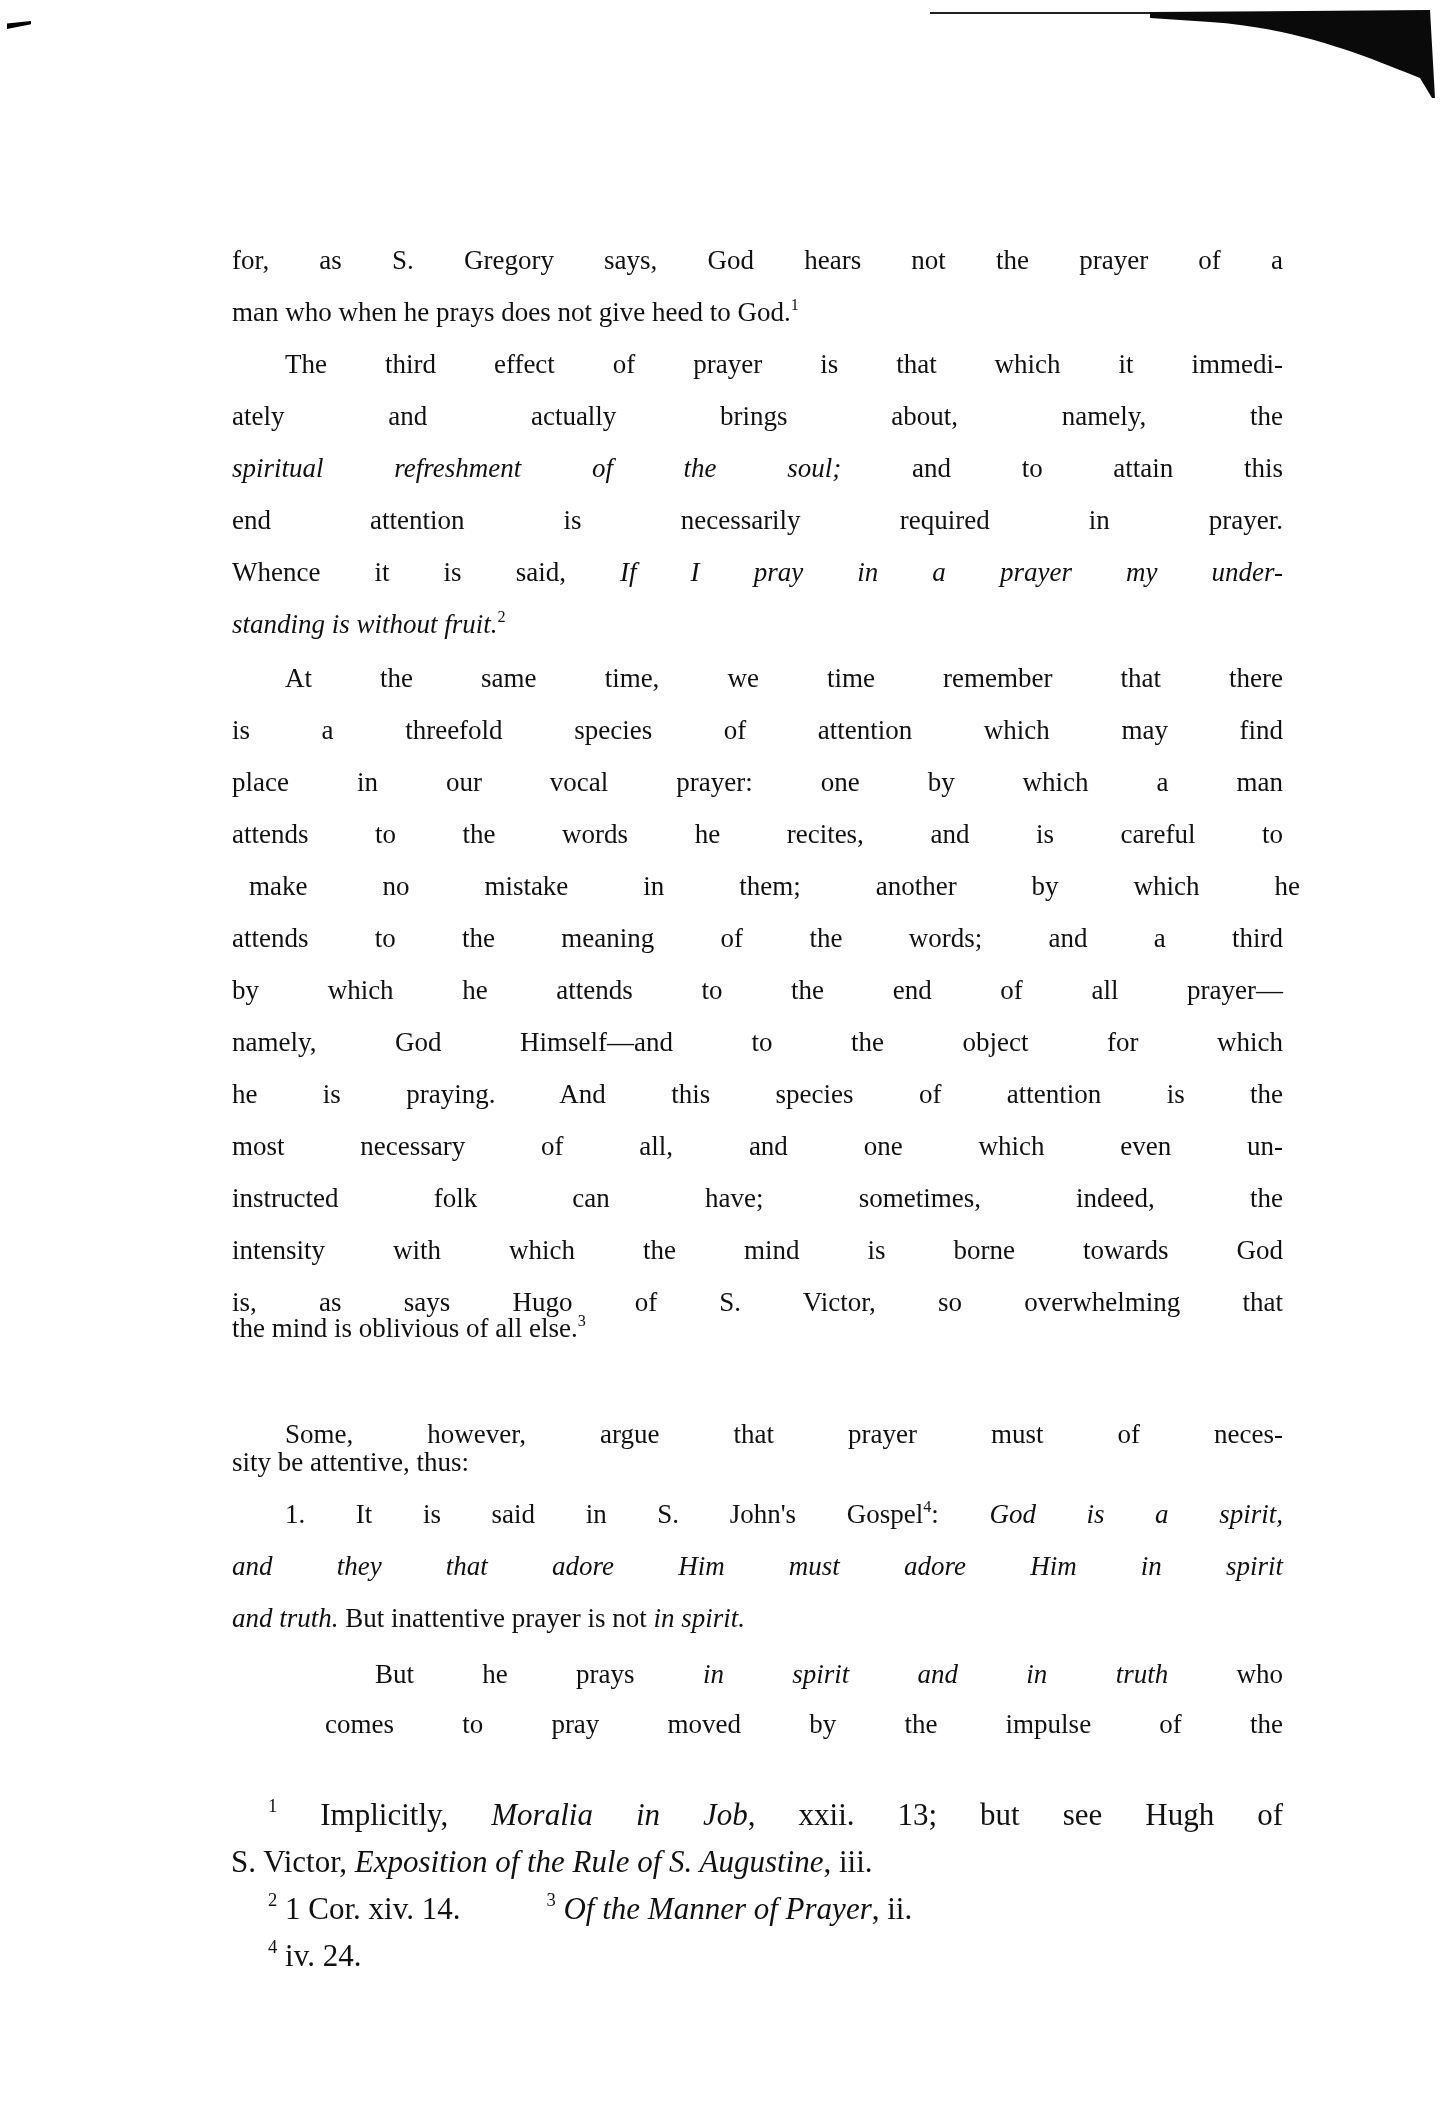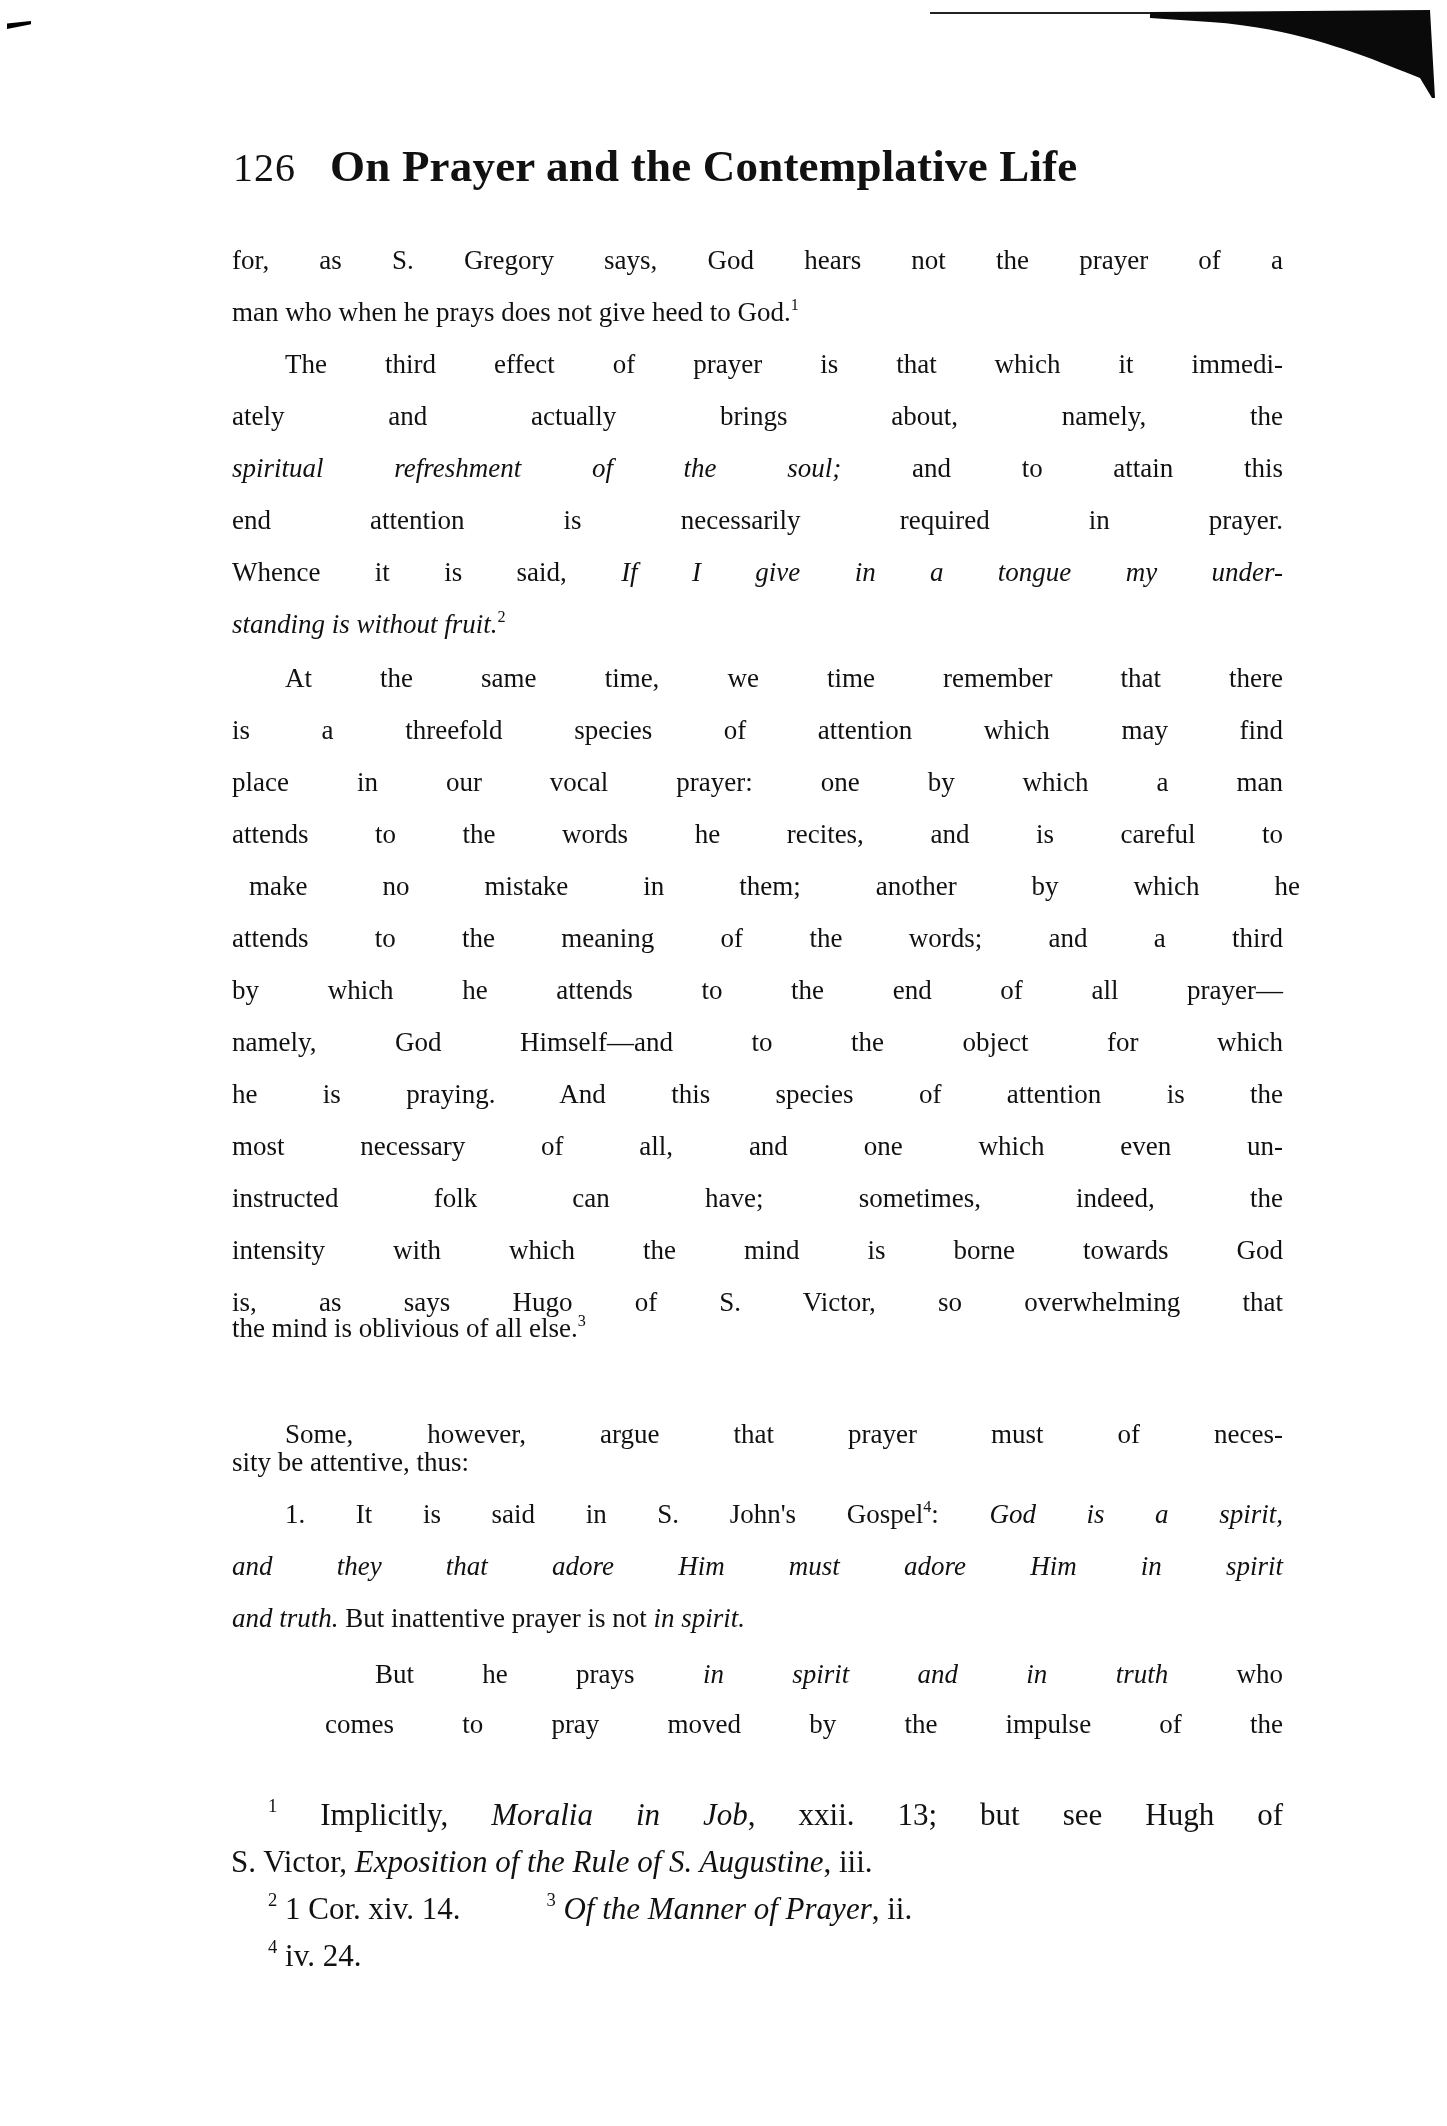--- a/index.html
+++ b/index.html
@@ -33,32 +33,29 @@
 </head>
 <body>
 
 <div class="page">
   <div class="mark-tl"></div>
   <div class="rule-top"></div>
   <svg class="shadow-tr" viewBox="0 0 290 90">
     <path d="M0,4 L280,2 L285,90 L282,90 L270,70 C220,50 150,20 60,14 L0,10 Z" fill="#0a0a0a"></path>
   </svg>
 
-  <div class="hdr">
-    <span class="pg">126</span><span class="ttl">On Prayer and the Contemplative Life</span>
-  </div>
 
   <div id="body-lines">
       <div class="line " style="top: 234px;"><span>for, as S. Gregory says, God hears not the prayer of a</span></div>
       <div class="line nj" style="top: 286px;"><span>man who when he prays does not give heed to God.</span><sup>1</sup></div>
       <div class="line ind" style="top: 338px;"><span>The third effect of prayer is that which it immedi-</span></div>
       <div class="line " style="top: 390px;"><span>ately and actually brings about, namely, the</span></div>
       <div class="line " style="top: 442px;"><span class="it">spiritual refreshment of the soul;</span><span> and to attain this</span></div>
       <div class="line " style="top: 494px;"><span>end attention is necessarily required in prayer.</span></div>
-      <div class="line " style="top: 546px;"><span>Whence it is said, </span><span class="it">If I give in a tongue my under-</span></div>
+      <div class="line " style="top: 546px;"><span>Whence it is said, </span><span class="it">If I pray in a prayer my under-</span></div>
       <div class="line nj" style="top: 598px;"><span class="it">standing is without fruit.</span><sup>2</sup></div>
       <div class="line ind" style="top: 652px;"><span>At the same time, we time remember that there</span></div>
       <div class="line " style="top: 704px;"><span>is a threefold species of attention which may find</span></div>
       <div class="line " style="top: 756px;"><span>place in our vocal prayer: one by which a man</span></div>
       <div class="line " style="top: 808px;"><span>attends to the words he recites, and is careful to</span></div>
       <div class="line " style="top: 860px; margin-left: 17px;"><span>make no mistake in them; another by which he</span></div>
       <div class="line " style="top: 912px;"><span>attends to the meaning of the words; and a third</span></div>
       <div class="line " style="top: 964px;"><span>by which he attends to the end of all prayer—</span></div>
       <div class="line " style="top: 1016px;"><span>namely, God Himself—and to the object for which</span></div>
       <div class="line " style="top: 1068px;"><span>he is praying.  And this species of attention is the</span></div>

